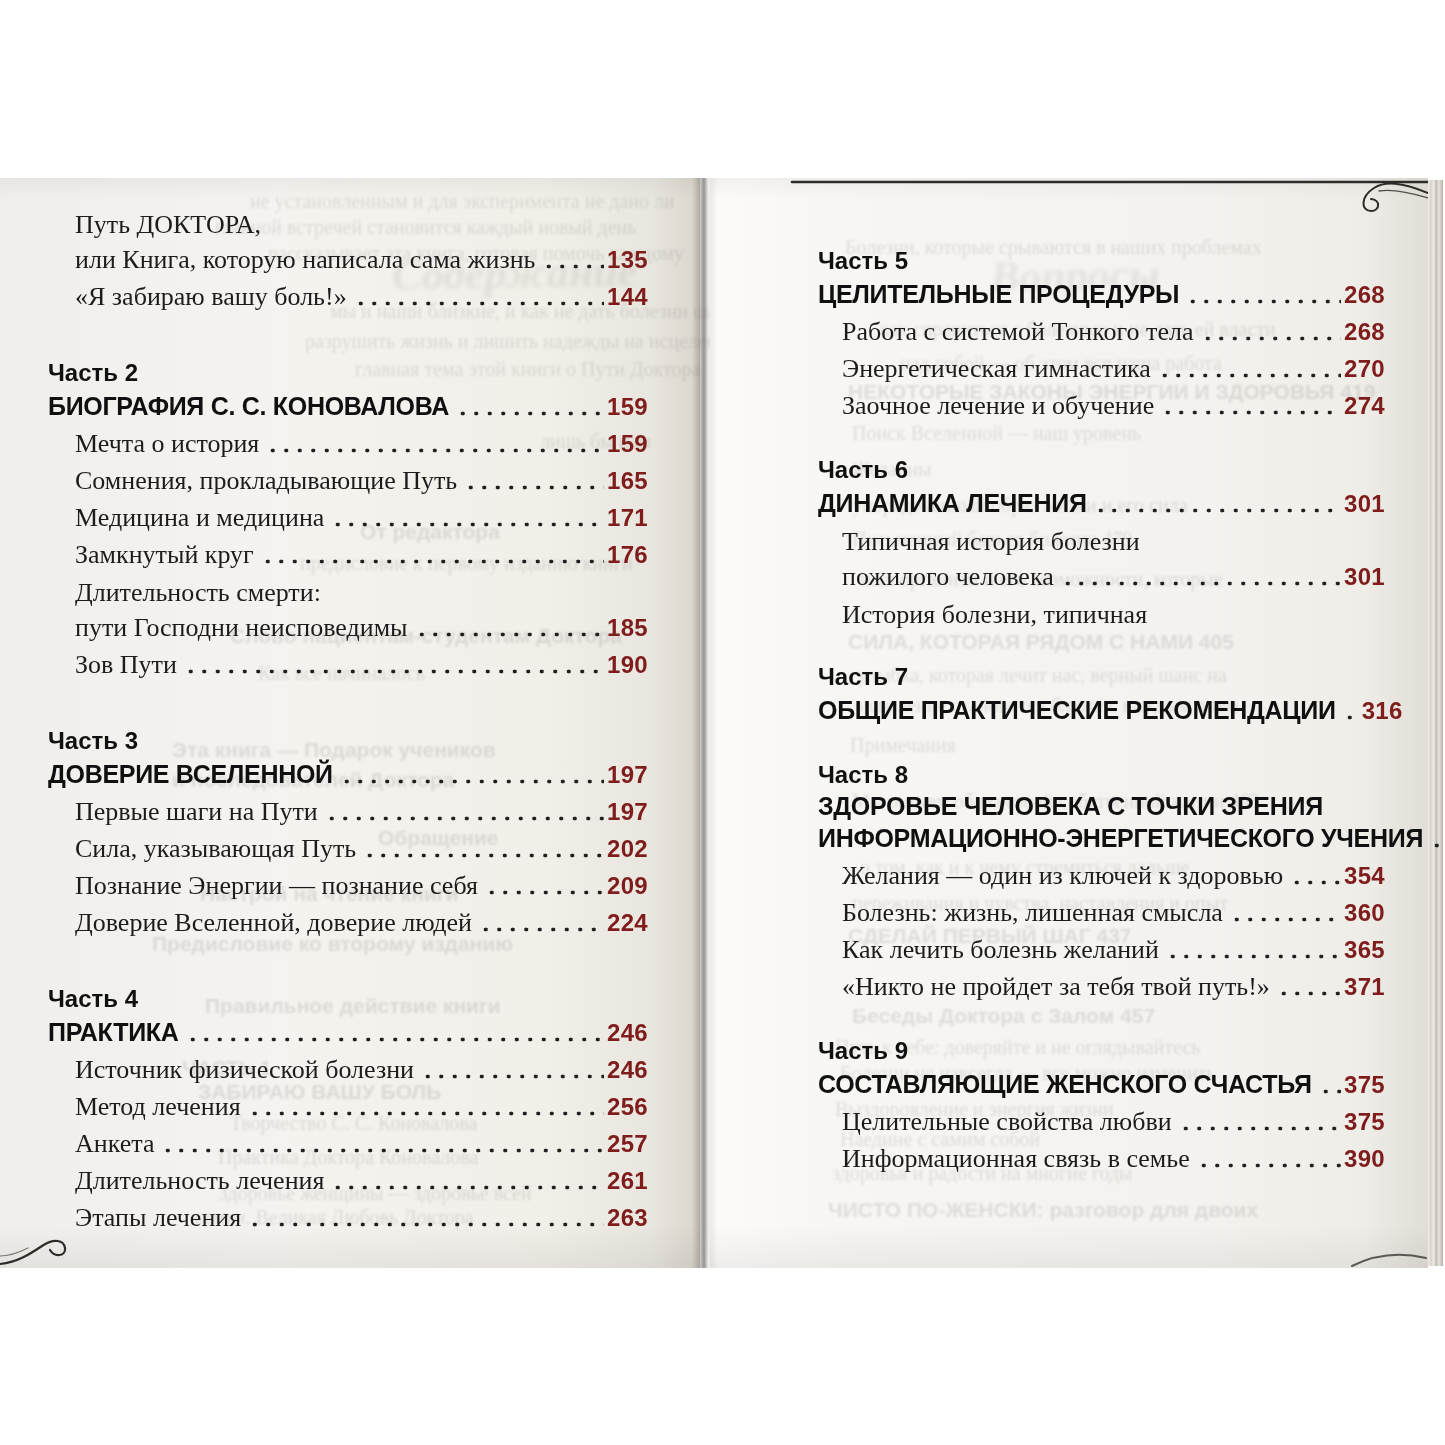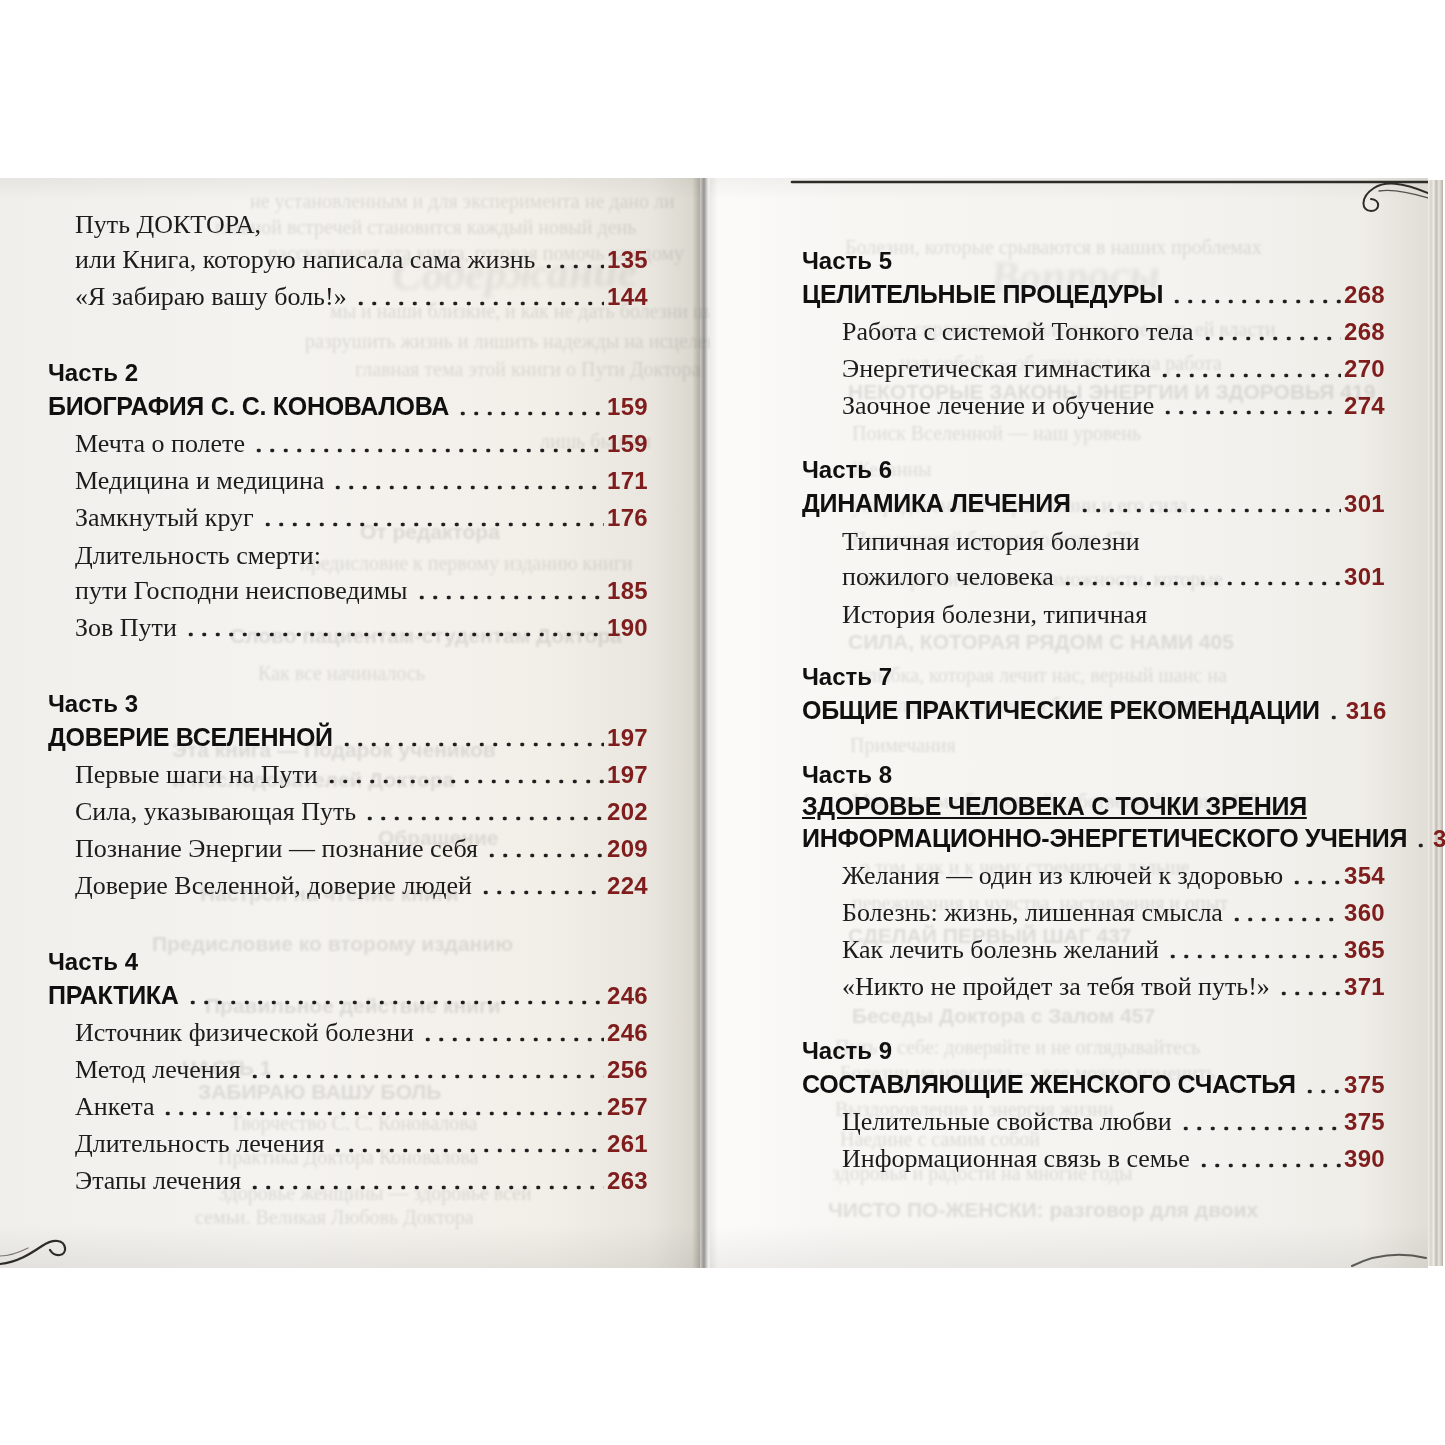--- a/index.html
+++ b/index.html
@@ -28,28 +28,28 @@
   }
   .page-edge{
     position:absolute;top:2px;height:99.6%;left:1428px;width:15px;
     background:linear-gradient(90deg,#f0ede8 0%,#d7d3cb 20%,#efece7 38%,#bfbbb1 55%,#e8e5df 72%,#cdc9c0 88%,#b4b0a6 100%);
   }
   .toc{position:absolute;}
   #toc-left{left:48px;top:27px;width:600px;}
   #toc-right{left:802px;top:67px;width:583px;}
   .entry{position:relative;}
   .part,.part2{margin-top:42px;}
-  #toc-right .part,#toc-right .part2{margin-top:30px;}
+  #toc-right .part,#toc-right .part2{margin-top:30px;margin-left:16px;}
   #toc-left .entry:first-child,#toc-right .entry:first-child{margin-top:0;}
   .item,.item2{margin-left:27px;}
   #toc-right .item,#toc-right .item2{margin-left:40px;}
   .it{font:26px/37px "Liberation Serif",serif;color:#1c1c1c;}
   .it.l1{line-height:33px;padding-top:3px;}
   .head{font:700 25px/37px "Liberation Sans",sans-serif;color:#101010;letter-spacing:-0.3px;}
-  .head.l1{line-height:28px;padding-top:2px;text-decoration:underline;}
+  .head.l1{line-height:28px;padding-top:2px;}
   .part2 .row{line-height:34px;}
   .part-label{font:700 24px/31px "Liberation Sans",sans-serif;color:#101010;}
   .row{display:flex;align-items:flex-end;}
   .row .t{white-space:nowrap;}
   .dots{
     flex:1 1 auto;min-width:16px;margin-left:7px;margin-right:3px;align-self:stretch;
     background-image:radial-gradient(circle,#1d1d1d 1.7px, rgba(0,0,0,0) 2.2px);
     background-repeat:repeat-x;
     background-position:left bottom 9px;
     background-size:13.5px 5px;
@@ -163,23 +163,30 @@
         <div class="entry part">
           <div class="part-label">Часть 2</div>
           <div class="row head">
             <span class="t head">БИОГРАФИЯ С. С. КОНОВАЛОВА</span>
             <span class="dots"></span>
             <span class="pg">159</span>
           </div>
         </div>
         <div class="entry item">
           <div class="row it">
-            <span class="t it">Мечта о полете</span>
+            <span class="t it">Мечта о история</span>
             <span class="dots"></span>
             <span class="pg">159</span>
+          </div>
+        </div>
+        <div class="entry item">
+          <div class="row it">
+            <span class="t it">Сомнения, прокладывающие Путь</span>
+            <span class="dots"></span>
+            <span class="pg">165</span>
           </div>
         </div>
         <div class="entry item">
           <div class="row it">
             <span class="t it">Медицина и медицина</span>
             <span class="dots"></span>
             <span class="pg">171</span>
           </div>
         </div>
         <div class="entry item">

